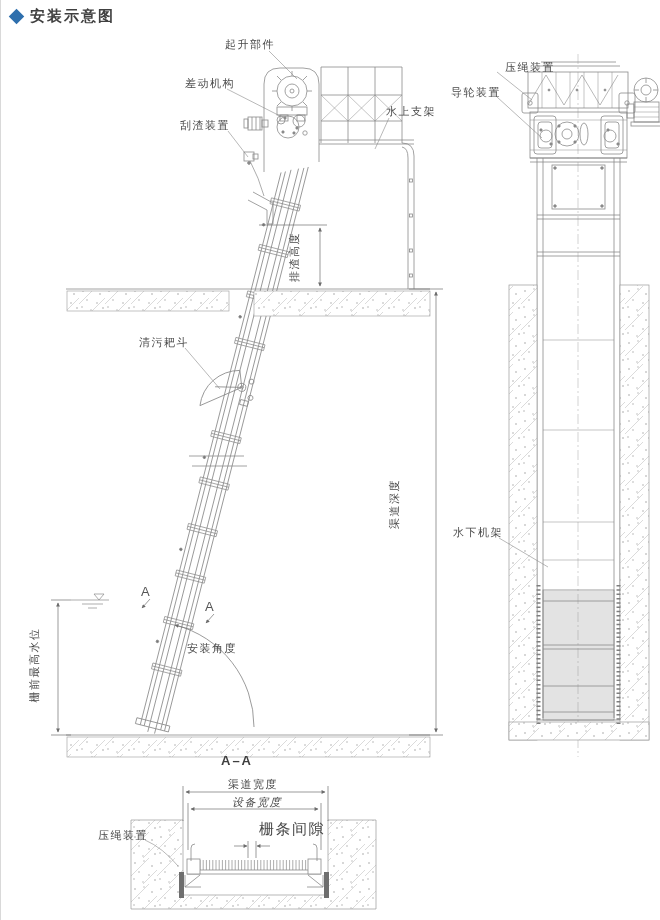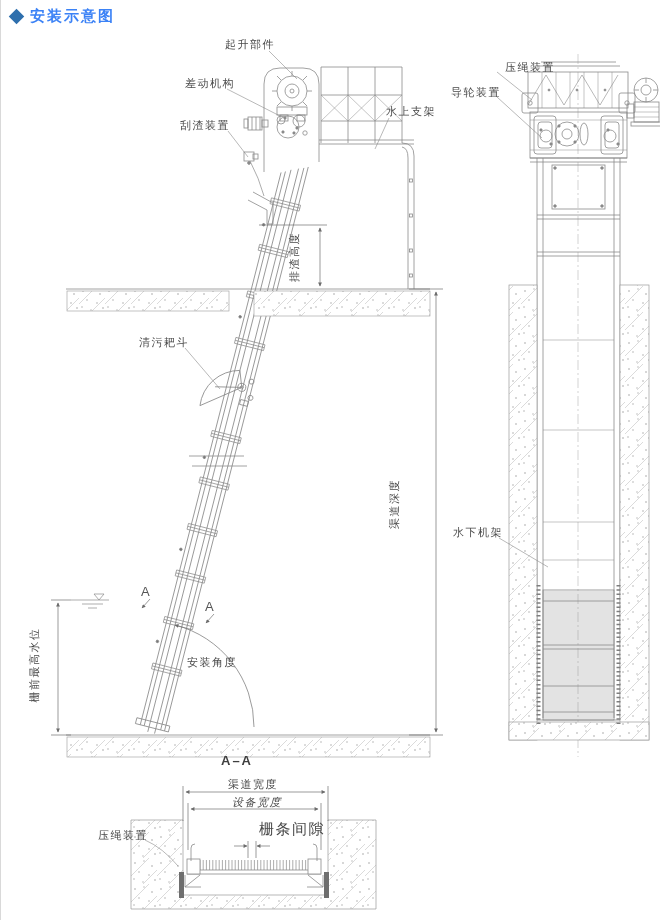--- a/index.html
+++ b/index.html
@@ -1,36 +1,36 @@
 <!DOCTYPE html>
 <html><head>
 <meta charset="utf-8">
 <style>
   html,body{margin:0;padding:0;background:#fff;}
   .page{position:relative;width:660px;height:920px;background:#ffffff;overflow:hidden;
         border-left:1px solid #d9d9d9;font-family:"Liberation Sans","DejaVu Sans",sans-serif;}
   
   .title-row{position:absolute;left:10px;top:7px;display:flex;align-items:center;gap:8px;}
   .diamond{width:11px;height:11px;background:#2e6fad;transform:rotate(45deg);flex:0 0 auto;}
-  .title-text{font-size:15px;font-weight:bold;color:#3b82f6;letter-spacing:2px;}
+  .title-text{font-size:15px;font-weight:bold;color:#404040;letter-spacing:2px;}
   
   svg.draw{position:absolute;left:0;top:0;}
   
   .lbl{position:absolute;font-size:11px;color:#4a4a4a;letter-spacing:1.5px;white-space:nowrap;line-height:13px;text-align:center;}
   .vlabel{position:absolute;font-size:11px;color:#4a4a4a;letter-spacing:1.5px;white-space:nowrap;
           height:13px;line-height:13px;text-align:center;transform:rotate(-90deg);transform-origin:0 100%;}
   .amark{position:absolute;font-size:13px;color:#555;font-weight:normal;}
   .sec-title{position:absolute;font-size:13px;color:#3f3f3f;letter-spacing:2px;font-weight:bold;}
   
   #lbl-lifting{left:224px;top:38px;}
   #lbl-differential{left:184px;top:77px;}
   #lbl-scraper{left:179px;top:119px;}
   #lbl-abovewater{left:385px;top:105px;}
   #lbl-rake{left:138px;top:336px;}
-  #lbl-angle{left:186px;top:656px;}
+  #lbl-angle{left:186px;top:642px;}
   #lbl-rope{left:468px;top:61px;margin-left:36px;}
   #lbl-guide{left:450px;top:86px;}
   #lbl-underwater{left:452px;top:526px;}
   #lbl-discharge{left:300px;top:271px;width:54px;}
   #lbl-waterlevel{left:40px;top:692px;width:80px;}
   #lbl-depth{left:400px;top:519px;width:56px;}
   #amark-1{left:140px;top:584px;}
   #amark-2{left:204px;top:599px;}
   #lbl-aa{left:220px;top:753px;}
   #lbl-chwidth{left:227px;top:778px;}

